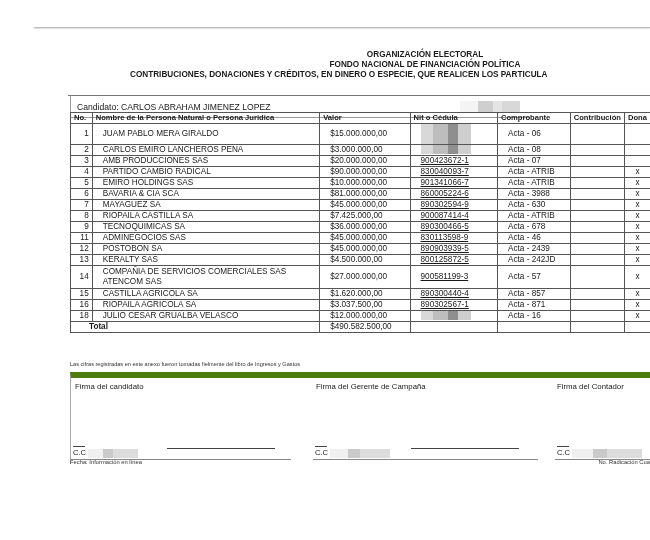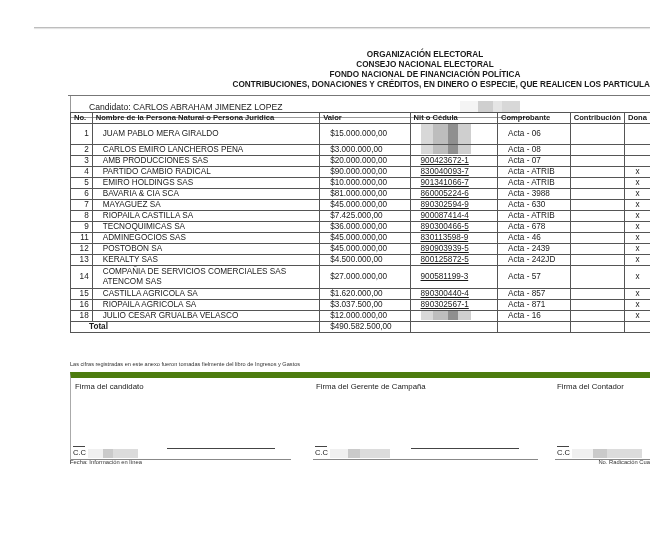--- a/index.html
+++ b/index.html
@@ -1,21 +1,21 @@
 <!DOCTYPE html>
 <html><head>
 <meta charset="utf-8">
 <style>
   html, body { margin:0; padding:0; background:#ffffff; }
   body { width:650px; height:540px; position:relative; overflow:hidden; font-family:"Liberation Sans", sans-serif; color:#1a1a1a; }
   .top-rule { position:absolute; left:34px; top:27px; width:616px; height:1px; background:#bdbdbd; box-shadow:0 1px 1px #dcdcdc; }
   .header { position:absolute; left:200px; top:50px; width:450px; text-align:center; font-weight:bold; font-size:8.2px; line-height:10px; white-space:nowrap; }
-  .header .l4 { margin-left:-70px; width:520px; text-align:right; }
+  .header .l4 { margin-left:-70px; width:520px; text-align:left; }
   .rule2 { position:absolute; left:68px; top:95px; width:582px; height:1px; background:#777; }
-  .cand { position:absolute; left:70px; top:96px; width:460px; height:22px; border-left:1px solid #999; border-bottom:1px solid #999; font-size:8.6px; line-height:22px; padding-left:18px; box-sizing:border-box; }
+  .cand { position:absolute; left:70px; top:96px; width:460px; height:22px; border-left:1px solid #999; border-bottom:1px solid #999; font-size:8.6px; line-height:22px; padding-left:6px; box-sizing:border-box; }
   .cand .blur { position:absolute; right:10px; top:5px; width:60px; height:12px; background:linear-gradient(90deg,#f4f4f4 0 30%,#cfcfcf 30% 55%,#e5e5e5 55% 70%,#d8d8d8 70% 100%); }
   table.grid { position:absolute; left:70px; top:112px; border-collapse:collapse; font-size:8.2px; table-layout:fixed; }
   table.grid td, table.grid th { border:1px solid #555; padding:0 3px; height:10px; line-height:10px; white-space:nowrap; overflow:hidden; }
   table.grid th { font-weight:bold; text-align:left; font-size:7.6px; }
   table.grid td.no { text-align:right; }
   table.grid td.name { padding-left:10px; }
   table.grid td.val { padding-left:10px; }
   table.grid td.nit { padding-left:10px;text-decoration:underline; }
   table.grid td.comp { padding-left:10px; }
   table.grid td.don { text-align:center; border-right:none; }
@@ -35,21 +35,20 @@
   .sigline2 { position:absolute; top:81px; height:1px; background:#888; }
   .footer { position:absolute; top:459px; font-size:5.8px; color:#333; white-space:nowrap; }
 </style>
 </head>
 <body>
 
 <div class="top-rule"></div>
 
 <div class="header">
   <div>ORGANIZACIÓN ELECTORAL</div>
-  <div>CONSEJO NACIONAL ELECTORAL</div>
   <div>FONDO NACIONAL DE FINANCIACIÓN POLÍTICA</div>
   <div class="l4">CONTRIBUCIONES, DONACIONES Y CRÉDITOS, EN DINERO O ESPECIE, QUE REALICEN LOS PARTICULA</div>
 </div>
 
 <div class="rule2"></div>
 
 <div class="cand">
   <span>Candidato: CARLOS ABRAHAM JIMENEZ LOPEZ</span>
   <span class="blur"></span>
 </div>

